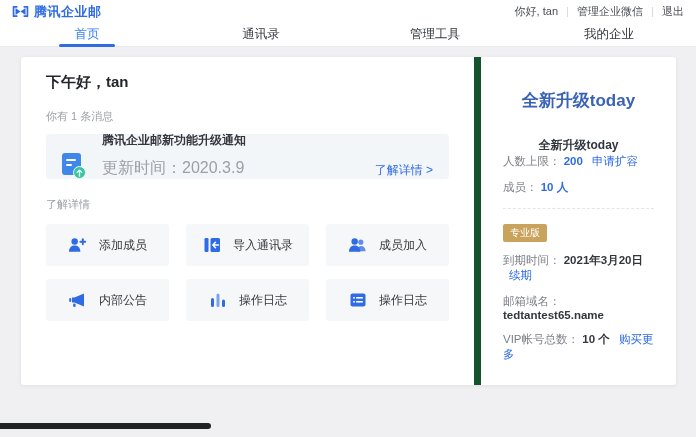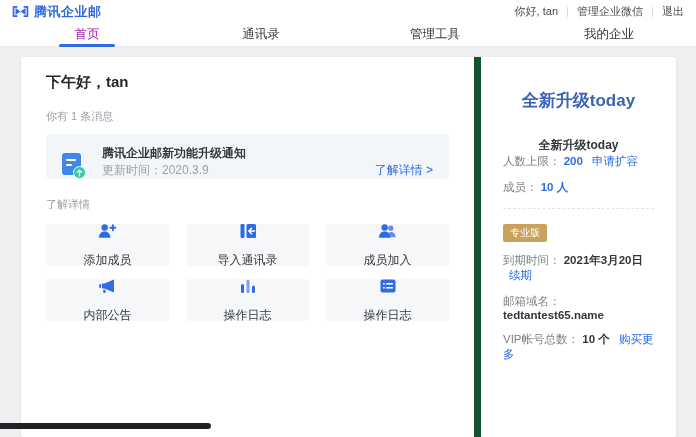--- a/index.html
+++ b/index.html
@@ -13,51 +13,51 @@
   header { background:#ffffff; }
   .topbar { height:23px; display:flex; align-items:center; padding:0 12px; }
   .logo { display:flex; align-items:center; gap:5px; cursor:pointer; }
   .logo-text { color:#2f6be4; font-size:13px; font-weight:bold; letter-spacing:.5px; }
   .top-links { margin-left:auto; display:flex; align-items:center; font-size:11px; color:#4a4d52; }
   .top-links .sep { width:1px; height:10px; background:#d9dbde; margin:0 9px; }
   .top-link { cursor:pointer; }
   .navbar { height:24px; display:grid; grid-template-columns:repeat(4,1fr); border-bottom:1px solid #ebebeb; }
   .tab { position:relative; display:flex; align-items:center; justify-content:center;
          font-size:12.5px; color:#33373d; cursor:pointer; }
-  .tab.active { color:#a21caf; }
+  .tab.active { color:#3b82f6; }
   .tab.active::after { content:""; position:absolute; bottom:-1px; left:50%;
          transform:translateX(-50%); width:56px; height:3px; background:#2f6be4; border-radius:1.5px; }
   
   .page { position:relative; height:389px; }
-  .card { position:absolute; left:21px; top:10px; width:655px; height:380px;
+  .card { position:absolute; left:21px; top:10px; width:655px; height:328px;
           background:#fff; border-radius:3px; box-shadow:0 1px 4px rgba(0,0,0,.07);
           display:flex; overflow:hidden; }
   .main { flex:1; padding:16px 25px; }
   .aside { width:202px; border-left:7px solid #14532d; padding:20px 22px 0; }
   
   .greeting { font-size:15px; font-weight:bold; color:#23262b; }
   .messages-hint { font-size:11px; color:#9a9ea6; margin-top:17px; }
   .notification { margin-top:10px; background:#f3f6f9; border-radius:4px; height:45px;
                   display:flex; align-items:flex-end; padding:0 16px; cursor:pointer; }
   .notif-icon { position:relative; width:24px; height:26px; flex:0 0 auto; }
   .notif-doc { position:absolute; left:0; top:0; width:19px; height:22px;
                background:#3f87e8; border-radius:3px; }
   .notif-doc::before { content:""; position:absolute; left:4px; top:6px; width:10px; height:2px; background:#fff; border-radius:1px; }
   .notif-doc::after  { content:""; position:absolute; left:4px; top:11px; width:6px; height:2px; background:#fff; border-radius:1px; }
   .notif-up { position:absolute; right:0; bottom:0; width:13px; height:13px; border-radius:50%;
               background:#36c6a4; border:1.5px solid #f3f6f9; display:flex; align-items:center; justify-content:center; }
   .notif-text { margin-left:16px; }
   .notif-title { font-size:12px; font-weight:bold; color:#33373d; }
-  .notif-sub { font-size:12px; color:#9b9fa7; margin-top:0; }
+  .notif-sub { font-size:16px; color:#9b9fa7; margin-top:9px; }
   .notif-link { margin-left:auto; font-size:12px; color:#2f6be4; cursor:pointer; white-space:nowrap; }
   .section-title { font-size:11px; color:#9a9ea6; margin-top:18px; }
   .quick-grid { margin-top:12px; display:grid; grid-template-columns:repeat(3,1fr);
                 column-gap:17px; row-gap:13px; }
   .quick-btn { background:#f6f7f9; border-radius:3px; height:42px; display:flex;
-               align-items:center; justify-content:center; gap:12px; cursor:pointer;flex-direction:column; }
+               align-items:center; justify-content:center; gap:12px; cursor:pointer; }
   .quick-label { font-size:12px; color:#33373d; }
   .qicon { width:19px; height:18px; display:flex; align-items:center; justify-content:center; }
   
   .banner-title { margin-top:12px; text-align:center; font-size:17px; font-weight:bold; color:#3a63b4; }
   .banner-sub { margin-top:25px; text-align:center; font-size:12px; font-weight:bold; color:#30363d; }
   .stats { }
   .info-row { font-size:11.5px; color:#7b7f87; margin-bottom:11px; }
   .info-value-blue { color:#2f6be4; font-weight:bold; }
   .info-value-dark { color:#33373d; font-weight:bold; }
   .info-link { color:#2f6be4; margin-left:6px; cursor:pointer; }

